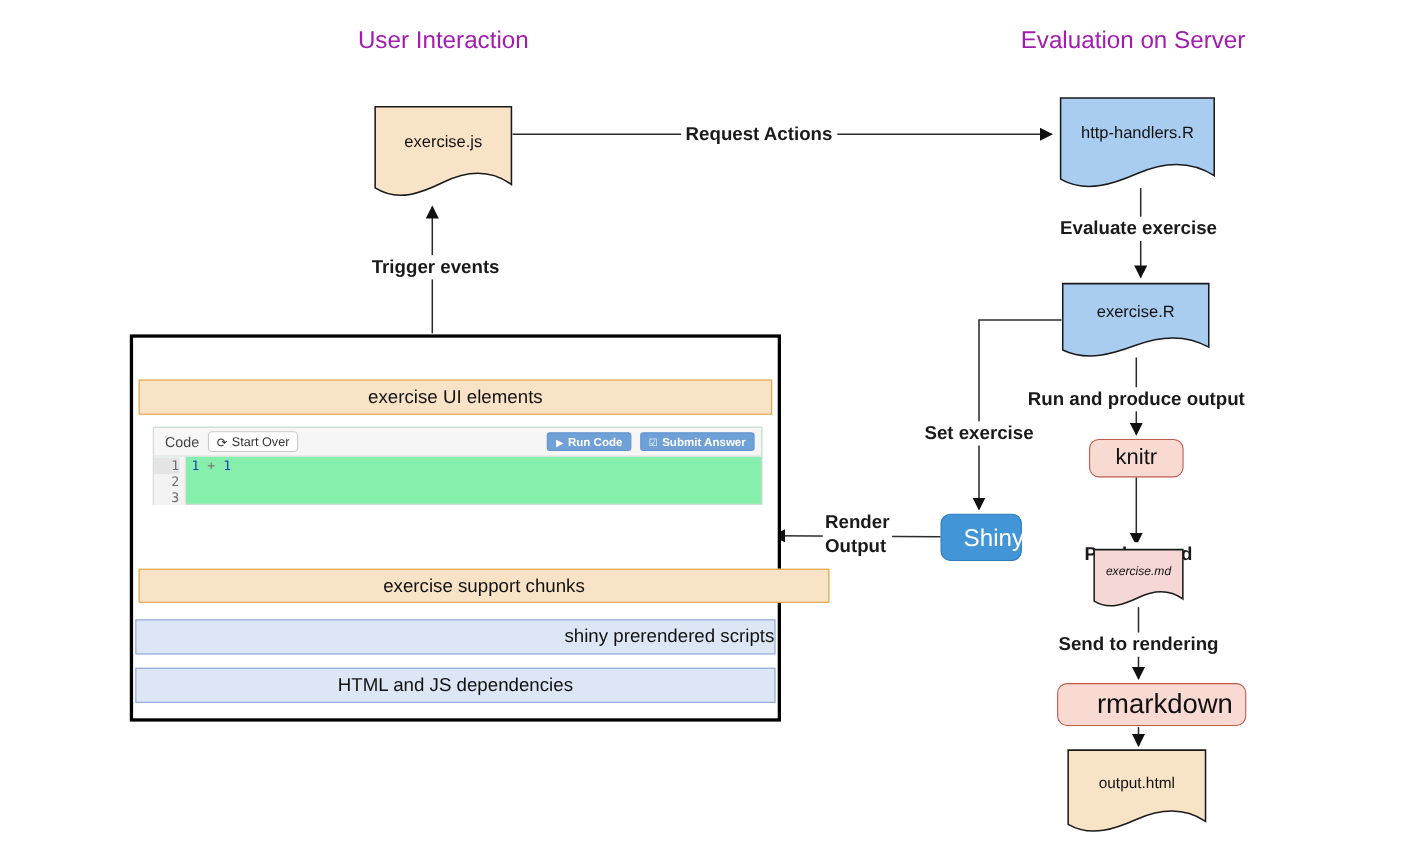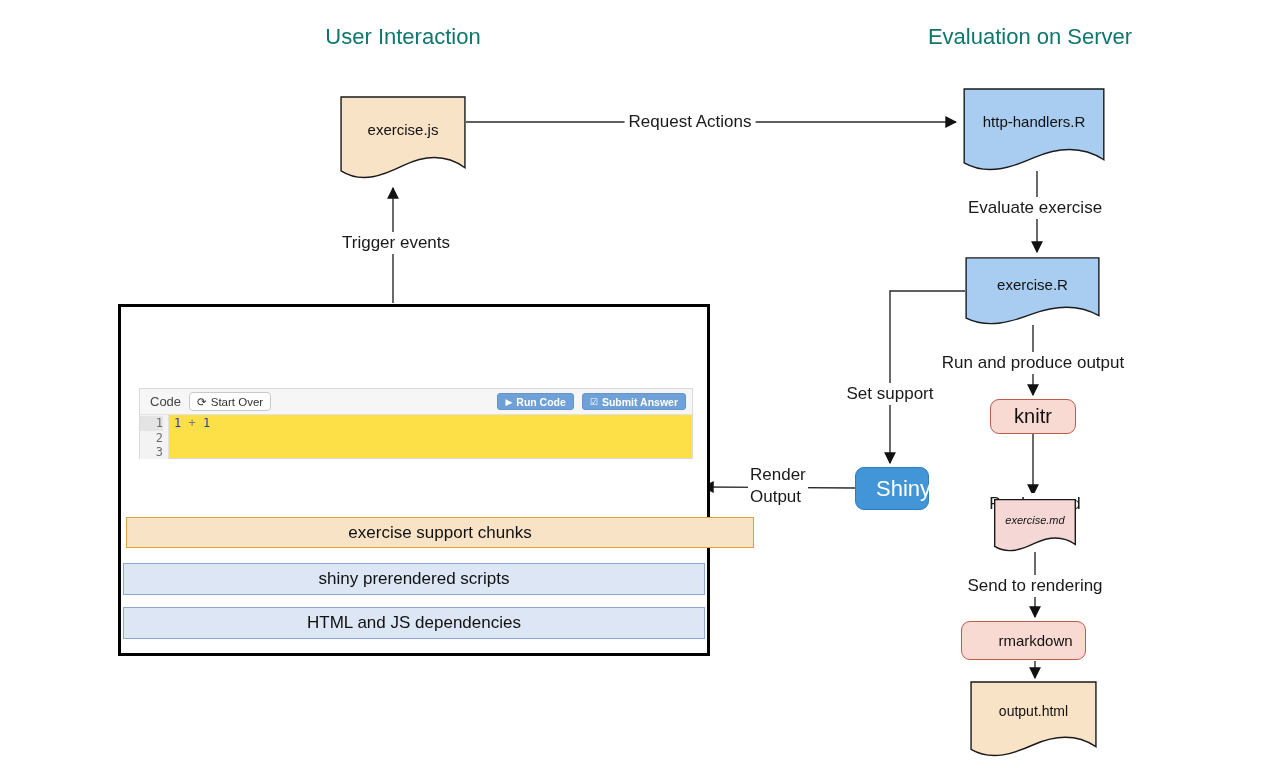--- a/index.html
+++ b/index.html
@@ -2,29 +2,29 @@
 <html style="--tan: #f9e3c6; --tan-border: #dfa240; --doc-blue: #a9cdf1; --bar-blue: #dce6f5; --bar-blue-border: #8ea7d7; --pink: #f8dad3; --pink-soft: #f5d8d6; --pink-border: #bf5b4d; --shiny-blue: #4295d6; --btn-blue: #6fa0d6;"><head>
 <meta charset="utf-8">
 <style>
   * { margin: 0; padding: 0; box-sizing: border-box; }
   html, body { width: 1280px; height: 768px; background: #fff; overflow: hidden; }
   body { font-family: "Liberation Sans", sans-serif; color: #1a1a1a; position: relative; }
 
   .abs { position: absolute; }
 
   
-  .heading { font-size: 22px; font-weight: 500; color: #0f766e; transform: translateX(-50%); white-space: nowrap; z-index: 3; }
+  .heading { font-size: 22px; font-weight: 500; color: #a21caf; transform: translateX(-50%); white-space: nowrap; z-index: 3; }
 
   
   #wires { position: absolute; left: 0; top: 0; width: 1280px; height: 768px; z-index: 1; }
   #wires line, #wires polyline { stroke: #2b2b2b; stroke-width: 1.4; fill: none; }
 
   
   .edge-label { font-size: 17px; color: #1a1a1a; background: #fff; padding: 1px 4px; white-space: nowrap;
-                transform: translate(-50%, -50%); z-index: 2; text-align: center; }
+                transform: translate(-50%, -50%); z-index: 2; text-align: center; font-weight: bold; }
   .edge-label.two-line { transform: translate(0, -50%); text-align: left; line-height: 1.32; padding: 1px 2px; }
 
   
   .doc { z-index: 2; }
   .doc svg { position: absolute; left: 0; top: 0; width: 100%; height: 100%; overflow: visible; }
   .doc path { stroke: #1a1a1a; stroke-width: 1.4; vector-effect: non-scaling-stroke; }
   .doc .doc-label { position: absolute; left: 0; right: 0; top: 40%; transform: translateY(-50%);
                     text-align: center; font-size: 15px; color: #111; }
   .doc.tan path { fill: var(--tan); }
   .doc.blue path { fill: var(--doc-blue); }
@@ -39,21 +39,21 @@
   .big-box { left: 118px; top: 304px; width: 592px; height: 352px; border: 3px solid #000; background: #fff; z-index: 2; }
   .big-box .titlebar { position: absolute; left: 0; top: 0; right: 0; height: 36px; background: var(--tan);
                        border-bottom: 3px solid #000; display: flex; align-items: center; justify-content: center;
                        font-size: 17px; font-weight: 700; color: #111; }
   .bar { position: absolute; display: flex; align-items: center; justify-content: center; font-size: 17px; color: #111; }
   .bar.tan-bar { background: var(--tan); border: 1.6px solid var(--tan-border); }
   .bar.blue-bar { background: var(--bar-blue); border: 1.6px solid var(--bar-blue-border); }
 
   
   .editor { position: absolute; left: 18px; top: 81px; width: 554px; height: 71px;
-            border: 1px solid #d9d9d9; background: #fde047; font-size: 12px; }
+            border: 1px solid #d9d9d9; background: #86efac; font-size: 12px; }
   .editor .toolbar { height: 26px; background: #f6f6f6; border-bottom: 1px solid #e2e2e2;
                      display: flex; align-items: center; padding: 0 6px; gap: 8px; }
   .editor .code-label { color: #444; font-size: 13px; margin-left: 4px; }
   .btn-startover { background: #fff; border: 1px solid #c9c9c9; border-radius: 4px; height: 19px;
                    display: inline-flex; align-items: center; gap: 4px; padding: 0 7px; font-size: 11.5px; color: #333; }
   .toolbar .spacer { flex: 1; }
   .btn-blue { background: var(--btn-blue); border: 1px solid #6394cf; border-radius: 3px; height: 17px;
               display: inline-flex; align-items: center; gap: 4px; padding: 0 7px;
               font-size: 10.5px; font-weight: 700; color: #fff; }
   .btn-blue .mini-icon { font-size: 9px; font-weight: 400; }
@@ -98,21 +98,21 @@
   <line x1="855" y1="488" x2="703" y2="487" marker-end="url(#arrow)"></line>
 </svg>
 
 <div class="abs heading" style="left:403px; top:24px;">User Interaction</div>
 <div class="abs heading" style="left:1030px; top:24px;">Evaluation on Server</div>
 
 <div class="abs edge-label" style="left:690px; top:122px;">Request Actions</div>
 <div class="abs edge-label" style="left:396px; top:243px;">Trigger events</div>
 <div class="abs edge-label" style="left:1035px; top:208px;">Evaluate exercise</div>
 <div class="abs edge-label" style="left:1033px; top:363px;">Run and produce output</div>
-<div class="abs edge-label" style="left:890px; top:394px;">Set support</div>
+<div class="abs edge-label" style="left:890px; top:394px;">Set exercise</div>
 <div class="abs edge-label" style="left:1035px; top:468px;margin-top:36px;">Produce md</div>
 <div class="abs edge-label" style="left:1035px; top:586px;">Send to rendering</div>
 <div class="abs edge-label two-line" style="left:748px; top:486px;">
   <div>Render</div>
   <div>Output</div>
 </div>
 
 <div class="abs doc tan" style="left:340px; top:96px; width:126px; height:82px;">
   <svg viewBox="0 0 120 80" preserveAspectRatio="none">
       <path d="M1,1 L119,1 L119,70 C99,55 78,59 60,68 C42,77 21,86 1,73 Z"></path>
@@ -144,29 +144,32 @@
 <div class="abs doc tan" style="left:970px; top:681px; width:127px; height:75px;">
   <svg viewBox="0 0 120 80" preserveAspectRatio="none">
       <path d="M1,1 L119,1 L119,70 C99,55 78,59 60,68 C42,77 21,86 1,73 Z"></path>
     </svg>
   <div class="doc-label" style="font-size:14px;">output.html</div>
 </div>
 
 <div class="abs proc" style="left:990px; top:399px; width:86px; height:35px; font-size:20px;">
   <span>knitr</span>
 </div>
-<div class="abs proc" style="left:961px; top:621px; width:125px; height:39px; font-size:15px;padding-left:24px;">
+<div class="abs proc" style="left:961px; top:621px; width:172px; height:39px; font-size:25px;padding-left:24px;">
   <span>rmarkdown</span>
 </div>
 <div class="abs proc shiny" style="left:855px; top:467px; width:74px; height:43px; font-size:22px;padding-left:23px;">
   <span>Shiny</span>
 </div>
 
 <div class="abs big-box">
 
+  <div class="bar tan-bar" style="left:5px; top:38px; width:576px; height:32px;">
+    <span>exercise UI elements</span>
+  </div>
 
   <div class="editor">
     <div class="toolbar">
       <span class="code-label">Code</span>
       <button class="btn-startover">
         <span>⟳</span>
         <span>Start Over</span>
       </button>
       <span class="spacer"></span>
       <button class="btn-blue">
@@ -189,19 +192,19 @@
         <span class="tok-op">+</span>
         <span class="tok-num">1</span>
       </div>
     </div>
   </div>
 
 
   <div class="bar tan-bar" style="left:5px; top:210px; width:628px; height:31px;">
     <span>exercise support chunks</span>
   </div>
-  <div class="bar blue-bar" style="left:2px; top:256px; width:582px; height:32px;">
+  <div class="bar blue-bar" style="left:2px; top:256px; width:582px; height:32px;justify-content:flex-end;">
     <span>shiny prerendered scripts</span>
   </div>
   <div class="bar blue-bar" style="left:2px; top:300px; width:582px; height:32px;">
     <span>HTML and JS dependencies</span>
   </div>
 </div>
 
 </body></html>

